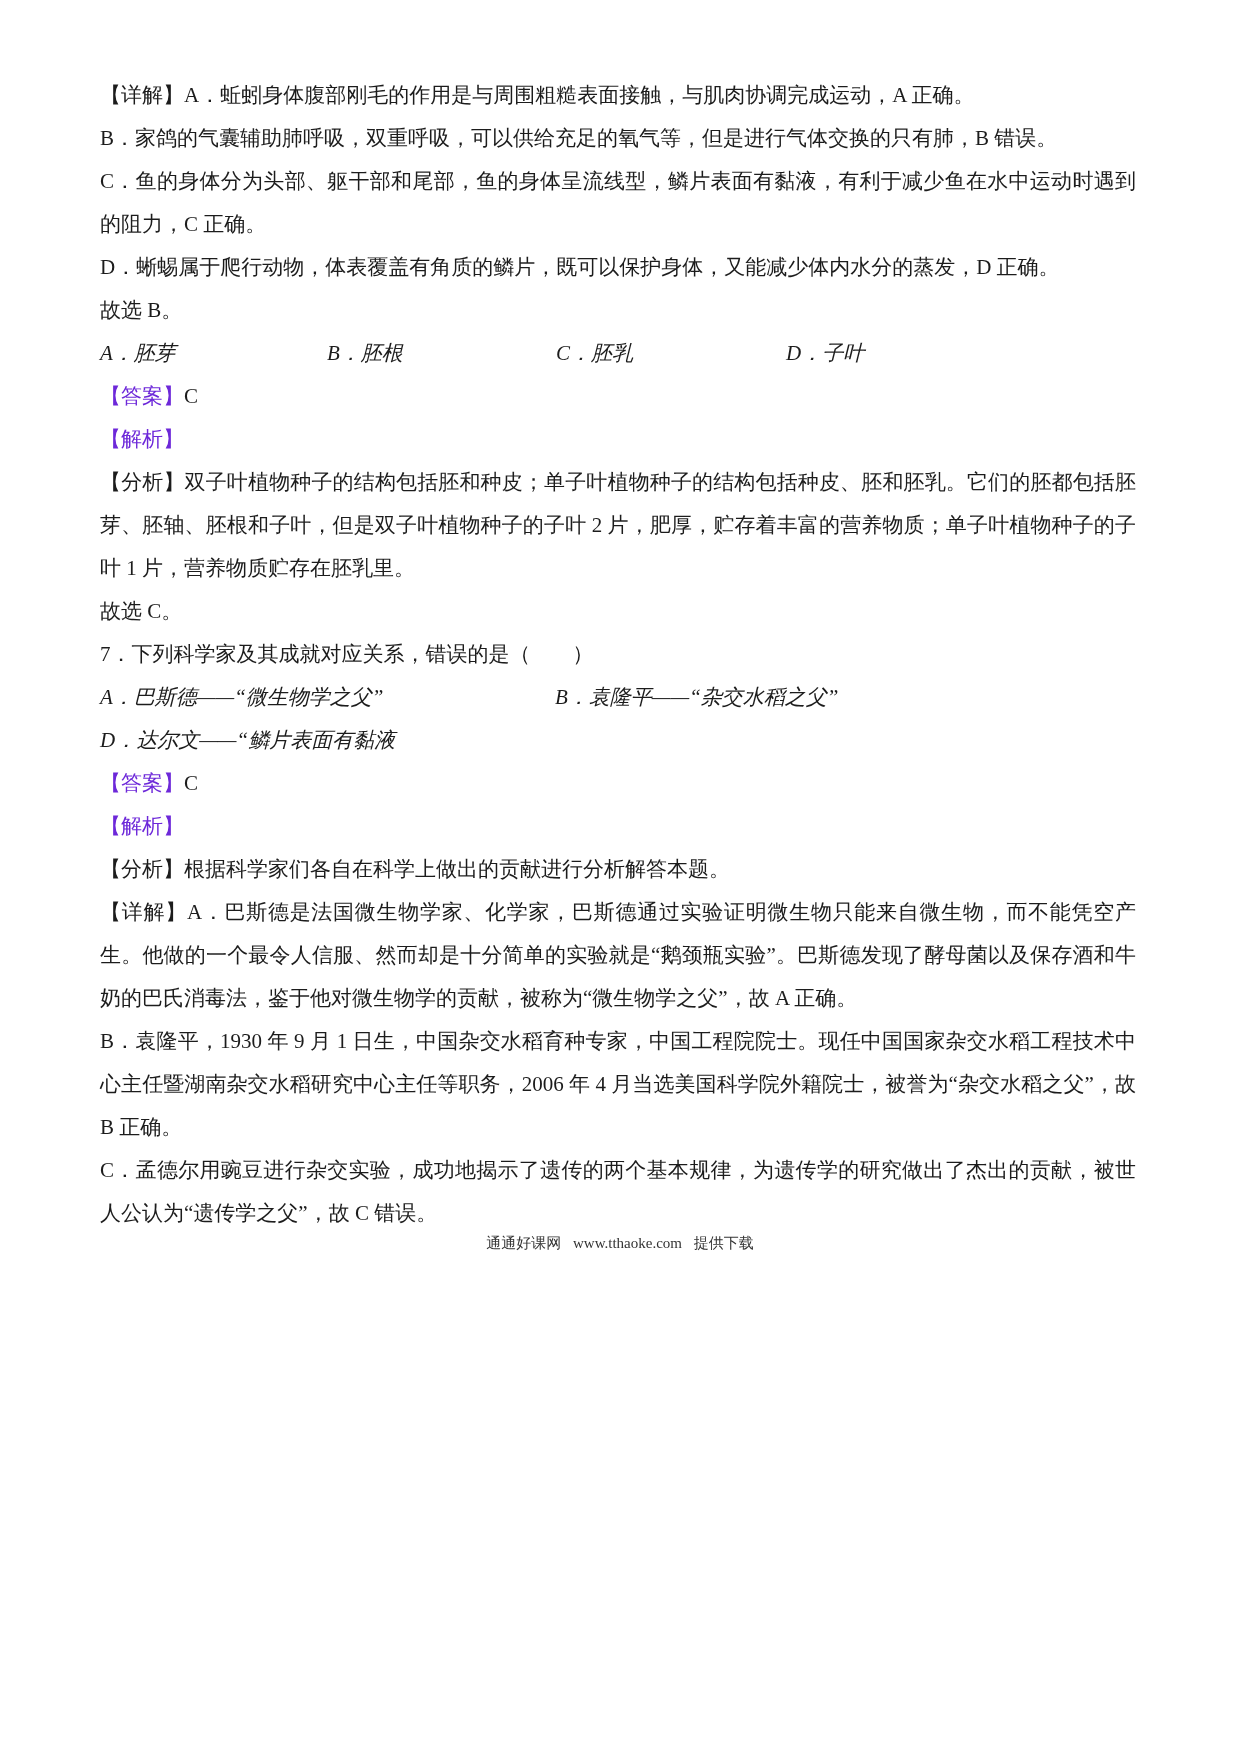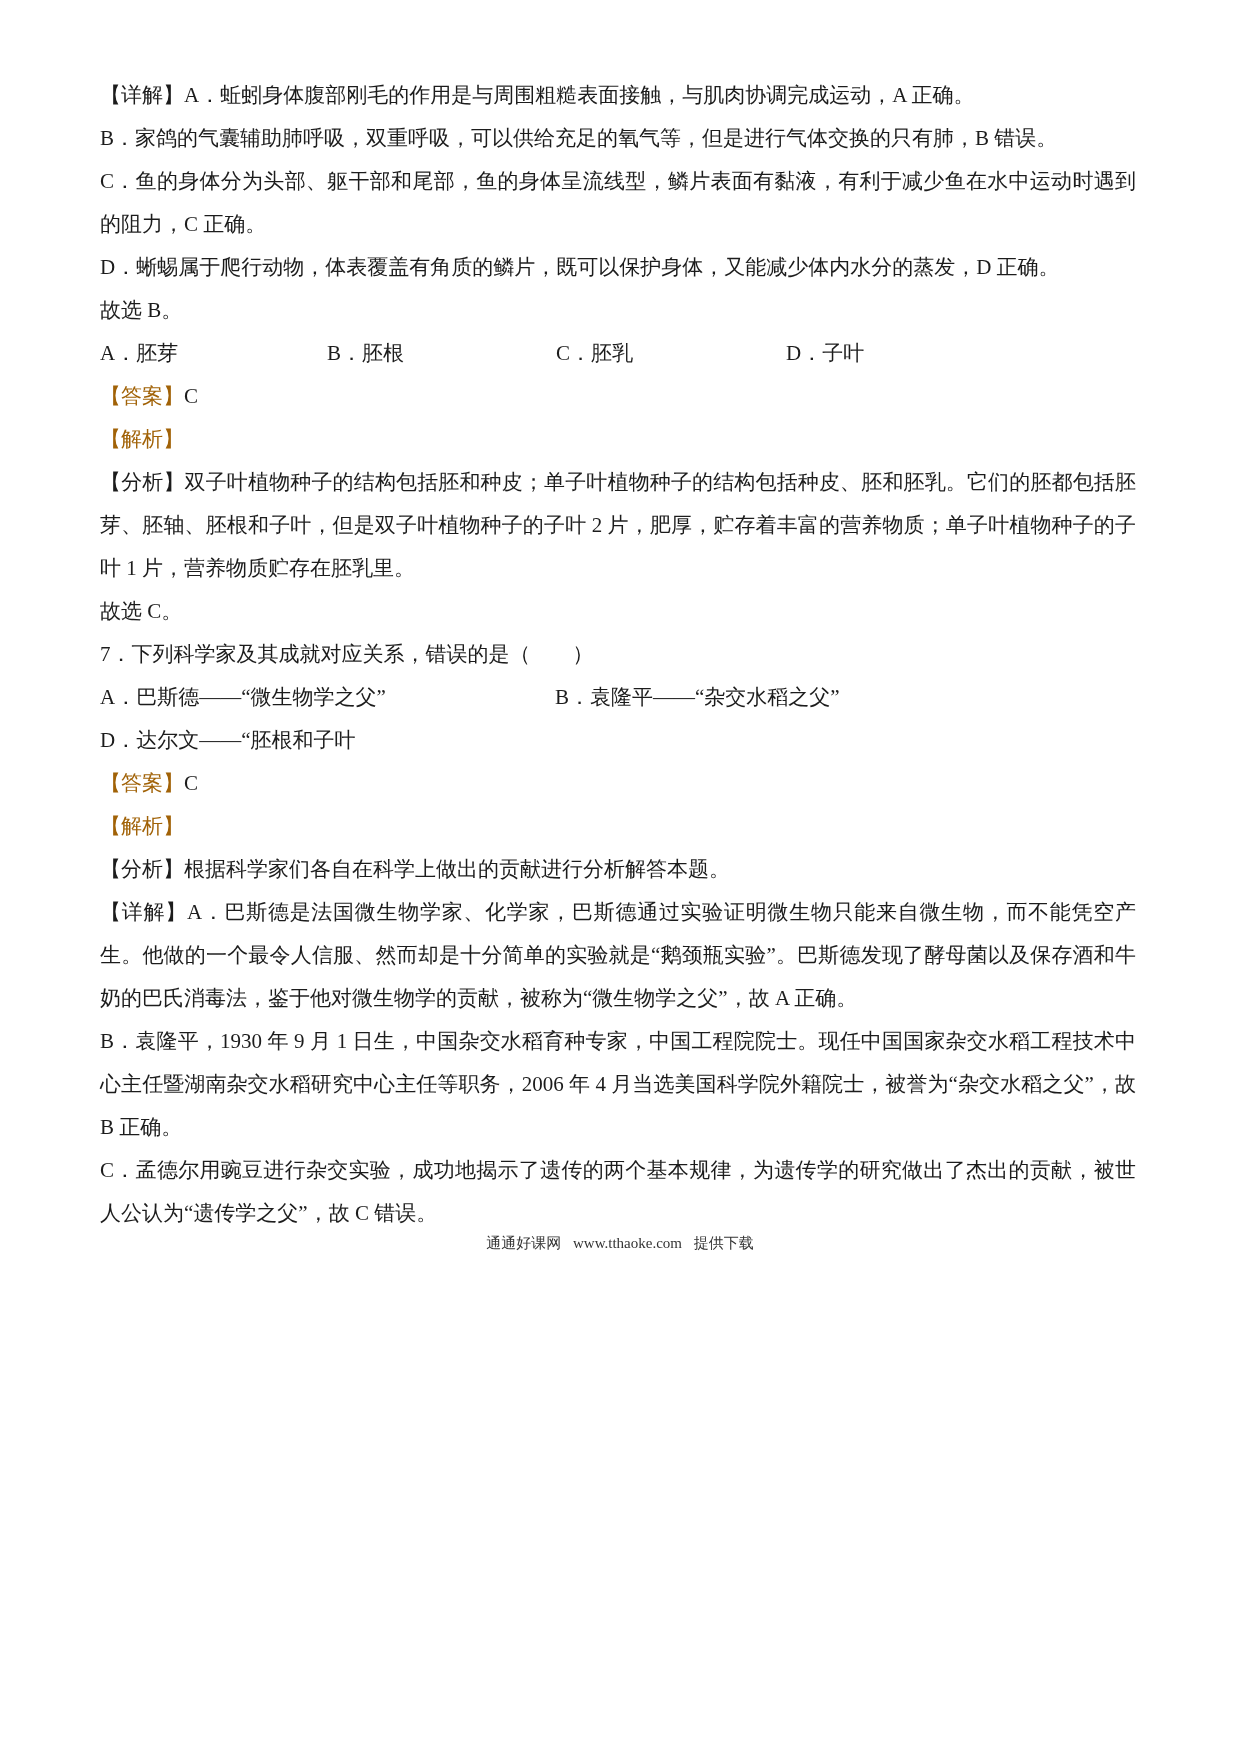--- a/index.html
+++ b/index.html
@@ -23,24 +23,25 @@
     width: 1036px;
     color: #1c1c1c;
     font-size: 21px;
     line-height: 43px;
   }
   .para {
     text-align: justify;
     text-justify: inter-ideograph;
   }
   .marker {
-    color: #a16207;
+    color: #6d28d9;
   }
   .opts {
     display: grid;
+    font-style: italic;
   }
   .opts.cols-4 {
     grid-template-columns: 227px 229px 230px auto;
   }
   .opts.cols-2 {
     grid-template-columns: 455px auto;
   }
   .opt { white-space: nowrap; }
   .footer {
     position: absolute;
@@ -71,21 +72,21 @@
         <div class="opt">D．子叶</div>
       </div>
       <div class="para"><span class="marker">【答案】</span><span>C</span></div>
       <div class="para"><span class="marker">【解析】</span></div>
       <div class="para"><span>【分析】双子叶植物种子的结构包括胚和种皮；单子叶植物种子的结构包括种皮、胚和胚乳。它们的胚都包括胚芽、胚轴、胚根和子叶，但是双子叶植物种子的子叶 2 片，肥厚，贮存着丰富的营养物质；单子叶植物种子的子叶 1 片，营养物质贮存在胚乳里。</span></div>
       <div class="para"><span>故选 C。</span></div>
       <div class="para"><span>7．下列科学家及其成就对应关系，错误的是（　　）</span></div>
       <div class="opts cols-2">
         <div class="opt">A．巴斯德——“微生物学之父”</div>
         <div class="opt">B．袁隆平——“杂交水稻之父”</div>
-        <div class="opt">D．达尔文——“胚根和子叶</div>
+        <div class="opt">D．达尔文——“鳞片表面有黏液</div>
       </div>
       <div class="para"><span class="marker">【答案】</span><span>C</span></div>
       <div class="para"><span class="marker">【解析】</span></div>
       <div class="para"><span>【分析】根据科学家们各自在科学上做出的贡献进行分析解答本题。</span></div>
       <div class="para"><span>【详解】A．巴斯德是法国微生物学家、化学家，巴斯德通过实验证明微生物只能来自微生物，而不能凭空产生。他做的一个最令人信服、然而却是十分简单的实验就是“鹅颈瓶实验”。巴斯德发现了酵母菌以及保存酒和牛奶的巴氏消毒法，鉴于他对微生物学的贡献，被称为“微生物学之父”，故 A 正确。</span></div>
       <div class="para"><span>B．袁隆平，1930 年 9 月 1 日生，中国杂交水稻育种专家，中国工程院院士。现任中国国家杂交水稻工程技术中心主任暨湖南杂交水稻研究中心主任等职务，2006 年 4 月当选美国科学院外籍院士，被誉为“杂交水稻之父”，故 B 正确。</span></div>
       <div class="para"><span>C．孟德尔用豌豆进行杂交实验，成功地揭示了遗传的两个基本规律，为遗传学的研究做出了杰出的贡献，被世人公认为“遗传学之父”，故 C 错误。</span></div>
     </div>
   <div class="footer">
     <span>通通好课网</span>

